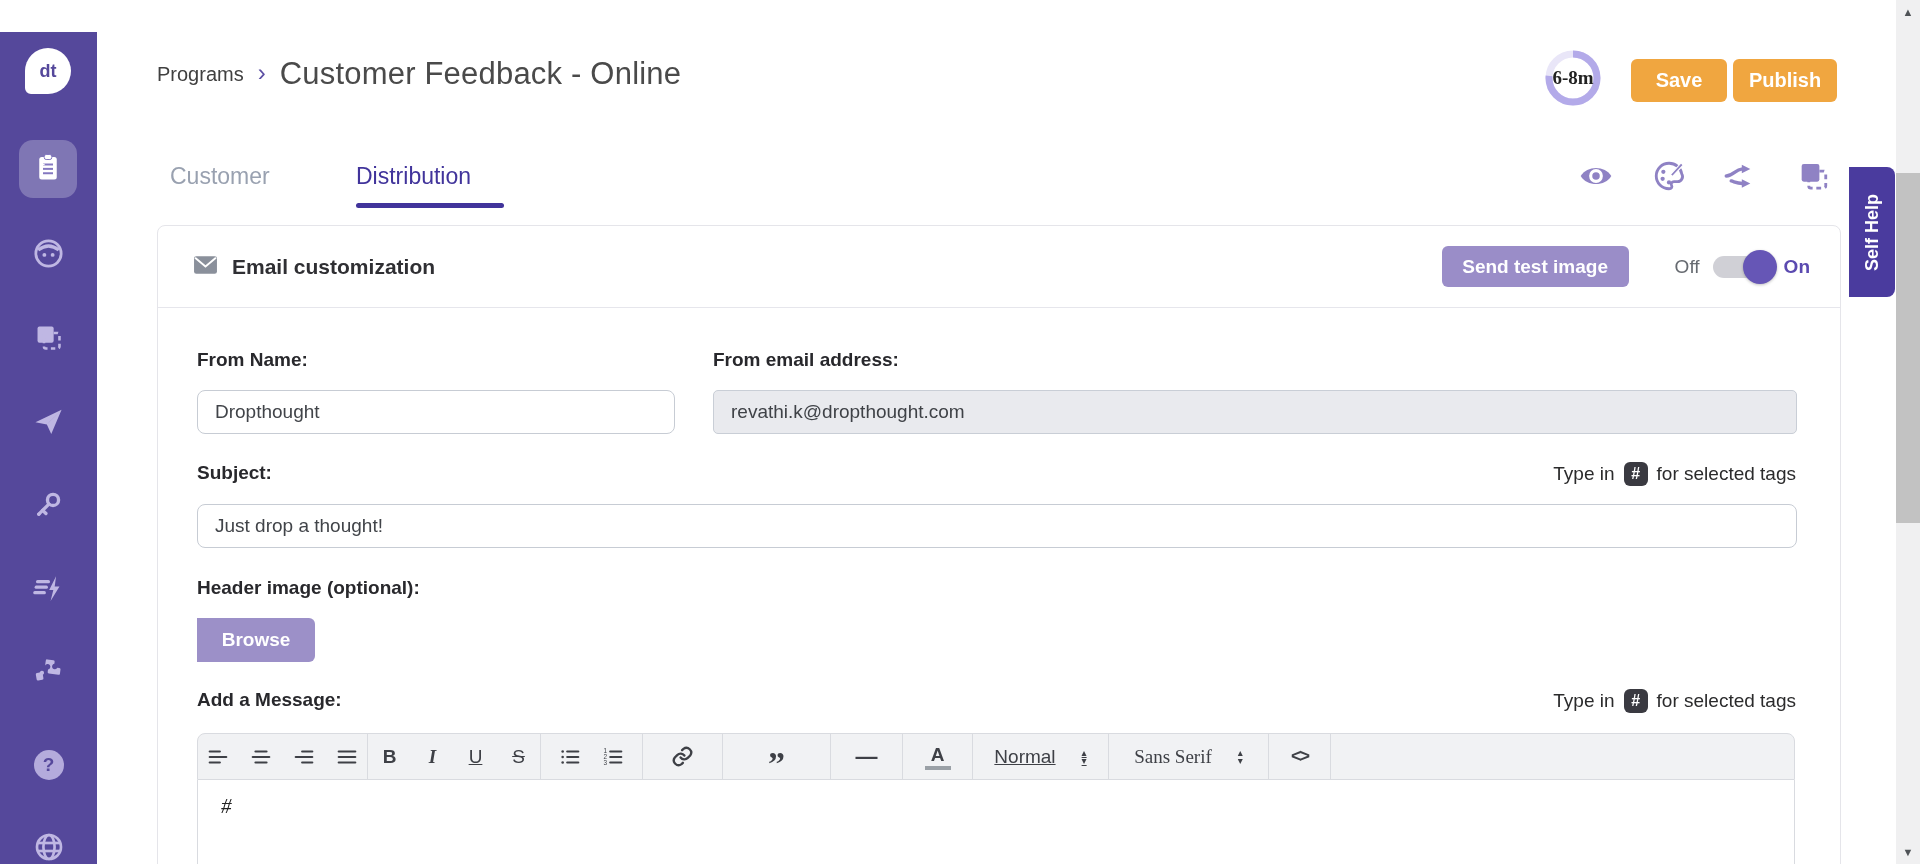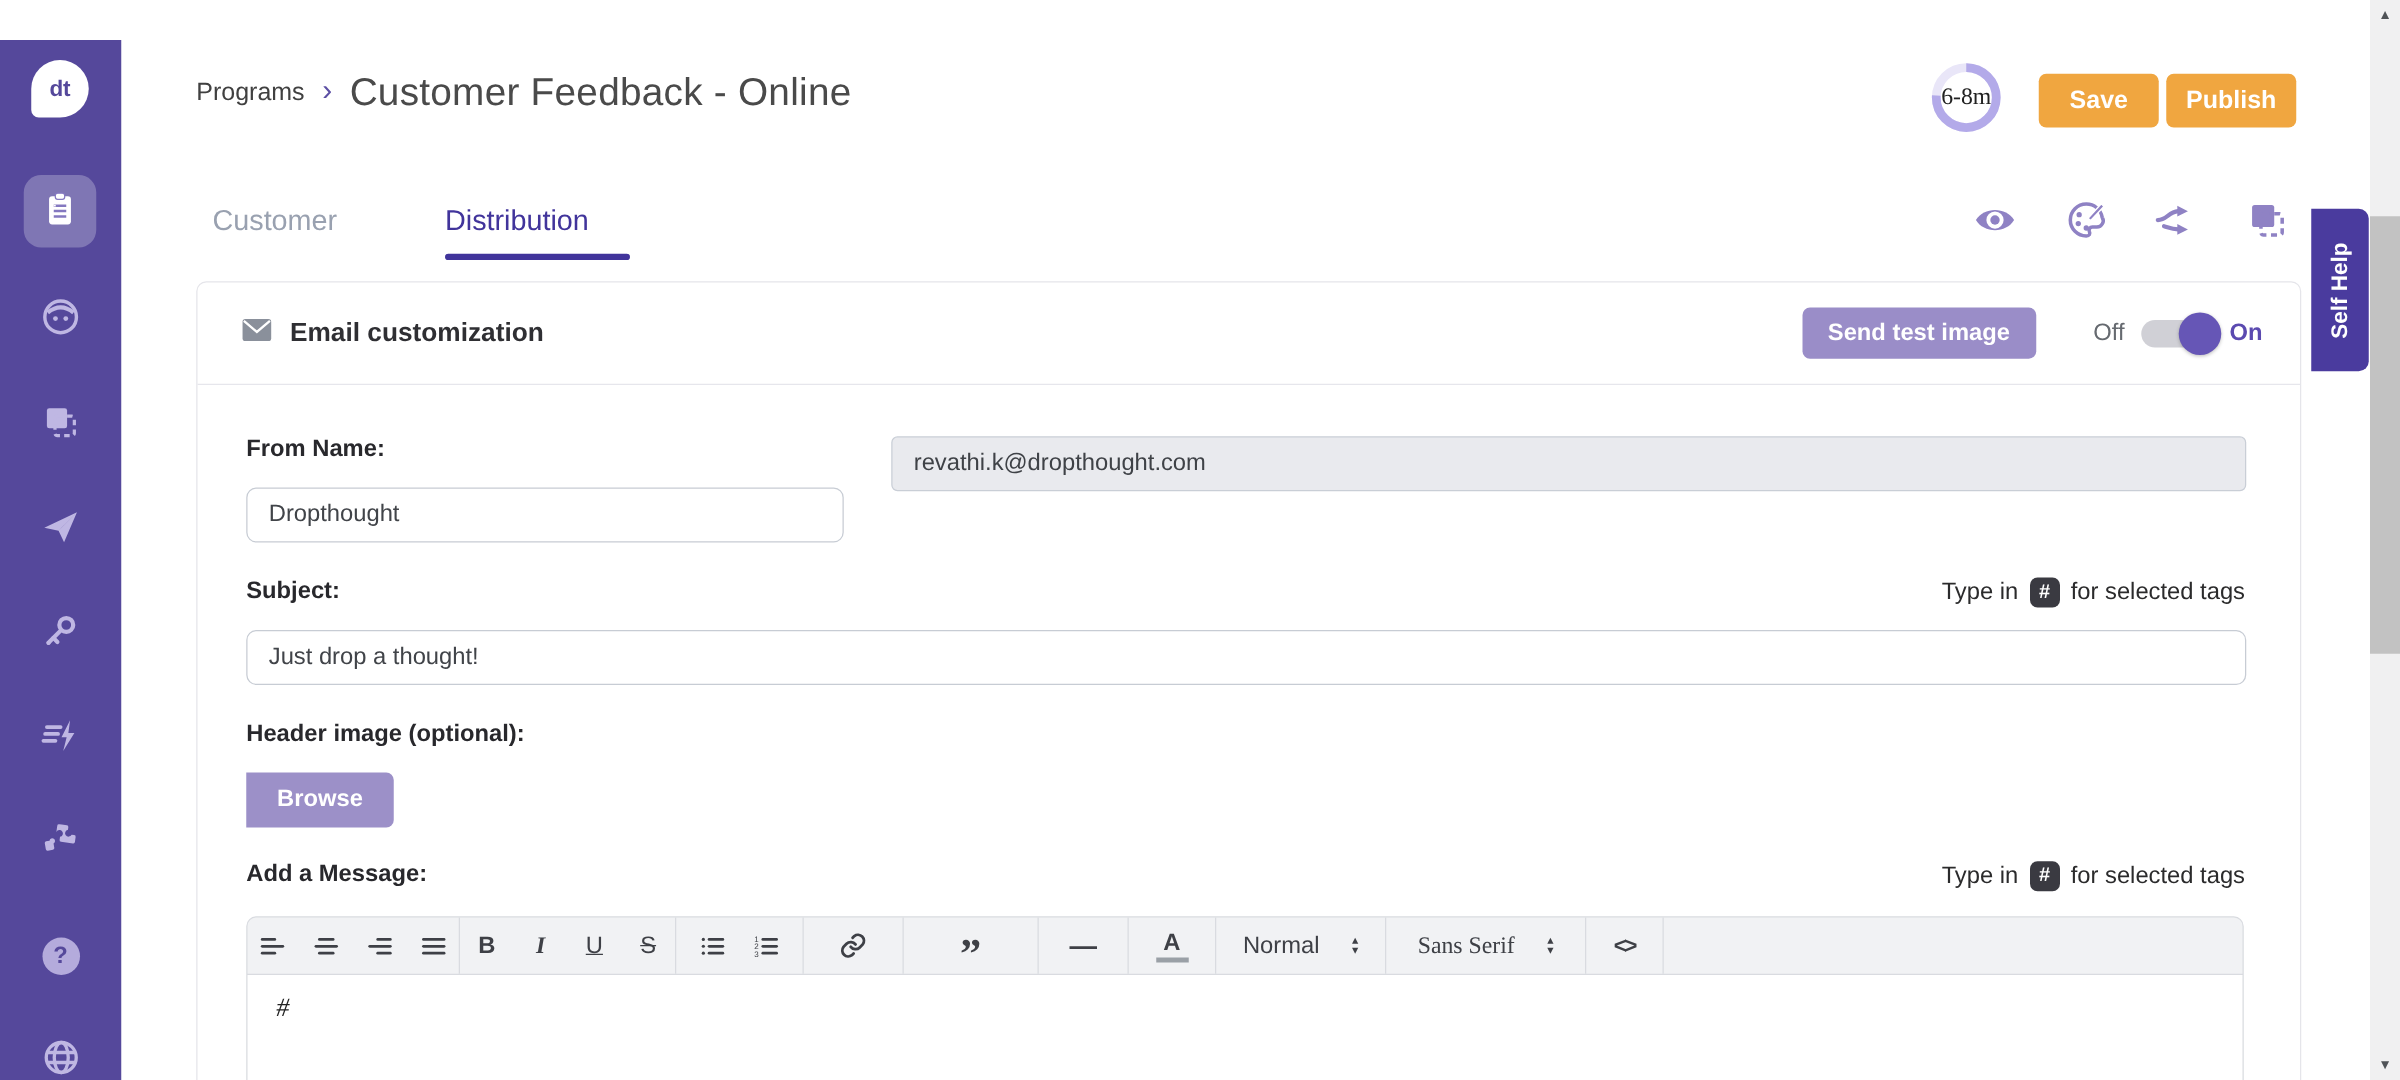--- a/index.html
+++ b/index.html
@@ -18,21 +18,21 @@
     display:flex; align-items:center; justify-content:center; }
   .help-circle { width:30px; height:30px; border-radius:50%; background:#B4ABDC; color:#55489B;
     font-weight:bold; font-size:19px; display:flex; align-items:center; justify-content:center; }
 
   
   .crumbrow { position:absolute; left:157px; top:48px; height:52px; display:flex; align-items:center; }
   .crumb { color:#404040; font-size:20px; }
   .crumb-sep { color:#5C4FA4; font-size:24px; margin:0 14px 2px 14px; }
   .page-title { color:#4a4a4a; font-size:31px; font-weight:500; letter-spacing:.2px; }
 
-  .ringwrap { position:absolute; left:1543px; top:48px; width:60px; height:60px; }
+  .ringwrap { position:absolute; left:1543px; top:48px; width:60px; height:60px;font-weight:bold; }
   .ringwrap .tlabel { position:absolute; inset:0; display:flex; align-items:center; justify-content:center;
     font-family:"Liberation Serif", serif; font-size:19px; color:#222; }
   .btn-orange { position:absolute; top:59px; height:43px; background:#F0A640; border:none; border-radius:6px;
     color:#fff; font-size:20px; font-weight:bold; font-family:inherit; cursor:pointer; }
   .btn-save { left:1631px; width:96px; }
   .btn-publish { left:1733px; width:104px; }
 
   
   .tab { position:absolute; top:163px; font-size:23px; font-weight:500; cursor:pointer; }
   .tab-q { left:170px; color:#99A1B0; }
@@ -303,20 +303,21 @@
         <span class="tg-on">On</span>
       </div>
     </div>
 
     <div class="fgroup" style="left:39px; top:123px; width:478px;">
       <label class="flabel">From Name:</label>
       <input class="tinput" type="text" value="Dropthought" style="">
     </div>
 
     <div class="fgroup" style="left:555px; top:123px; width:1084px;">
+      <label class="flabel">From email address:</label>
       <input class="tinput disabled" type="text" readonly="" value="revathi.k@dropthought.com" style="">
     </div>
 
     <label class="flabel" style="position:absolute; left:39px; top:236px;">Subject:</label>
     <div class="hintline" style="right:44px; top:236px;">
       <span>Type in</span>
       <span class="hash-badge">#</span>
       <span>for selected tags</span>
     </div>
     <input class="tinput" type="text" style="position: absolute; left: 39px; top: 278px; width: 1600px;" value="Just drop a thought!">
@@ -402,21 +403,21 @@
       </div>
       <div class="rt-group" style="width:108px;">
         <span class="rt-btn rt-quote">”</span>
       </div>
       <div class="rt-group" style="width:72px;">
         <span class="rt-btn rt-hr">—</span>
       </div>
       <div class="rt-group" style="width:70px;">
         <span class="rt-btn rt-color">A</span>
       </div>
-      <div class="rt-group" style="width:136px;">
+      <div class="rt-group" style="width:136px;text-decoration:underline;">
         <span class="rt-select">
           <span class="sel-label">Normal</span>
           <span class="updown">
               <span>▴</span>
               <span>▾</span>
             </span>
         </span>
       </div>
       <div class="rt-group" style="width:160px;">
         <span class="rt-select">

